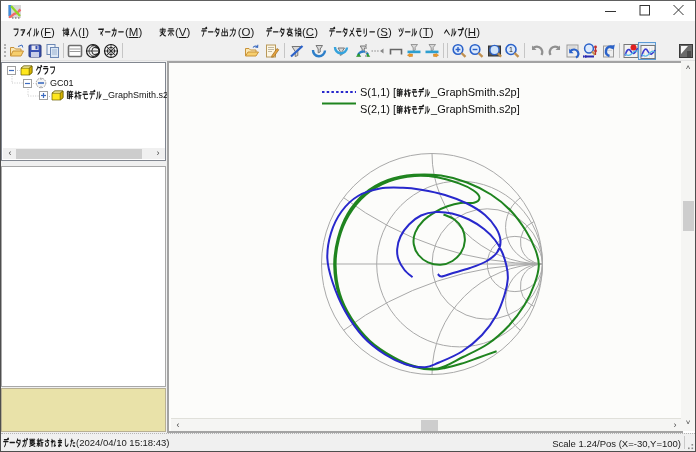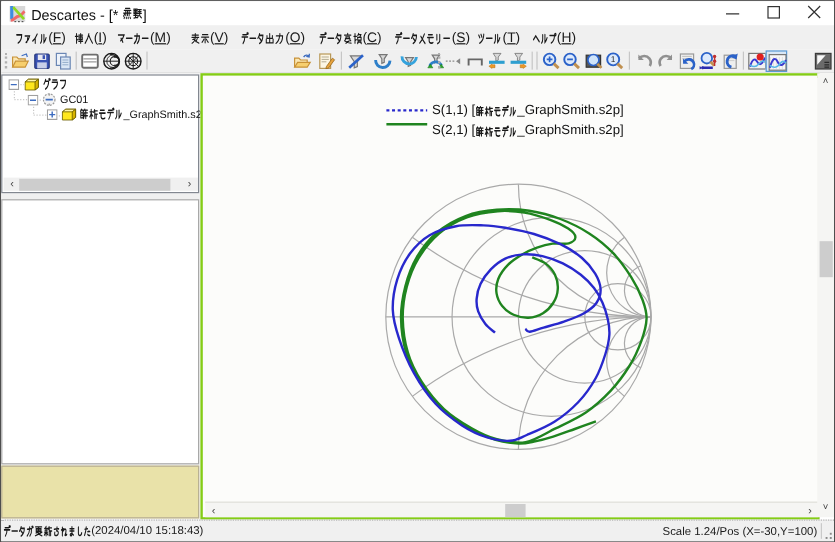--- a/index.html
+++ b/index.html
@@ -19,21 +19,21 @@
 .lpanel{position:absolute;left:1px;top:61px;width:166px;bottom:19px;background:#f0f0f0}
 .tree{position:absolute;left:0;top:0.5px;width:164.5px;height:99.5px;background:#fff;border:1px solid #828790}
 .trow{position:absolute;white-space:nowrap}
 .tt{font-size:9px;color:#111;display:flex;align-items:center;height:12px}
 .thsb{position:absolute;left:1px;bottom:1px;width:162px;height:11px;background:#f0f0f0}
 .thumb{position:absolute;left:13px;top:0.5px;width:126px;height:10px;background:#cdcdcd}
 .sarrow{position:absolute;top:0;width:12px;height:11px;font-size:9px;color:#444;text-align:center;line-height:10px;font-family:"Liberation Sans"}
 .mpanel{position:absolute;left:0;top:104.5px;width:164.5px;height:221px;background:#fff;border:1px solid #a8a8a8}
 .bpanel{position:absolute;left:0;top:327px;width:164.5px;height:43.5px;background:#e9e2a9;border:1px solid #b8b093}
 .chartwrap{position:absolute;left:167px;top:61px;right:1px;bottom:19px}
-.chartborder{position:absolute;left:0;top:0;width:516px;height:372px;border:2px solid #84cc16;background:#fcfcfa}
+.chartborder{position:absolute;left:0;top:0;width:516px;height:372px;border:2px solid #a3a3a3;background:#fcfcfa}
 .chart{position:absolute;left:2px;top:2px;width:511px;height:355px;background:#fcfcfa}
 .chsb{position:absolute;left:2px;top:355px;width:511px;height:13px;background:#f5f5f3;border-top:1px solid #e0e0da}
 .cthumb{position:absolute;left:250px;top:1px;width:17px;height:11px;background:#cdcdcd}
 .vsb{position:absolute;right:0;top:0;width:14px;height:370px;background:#f5f5f3}
 .vthumb{position:absolute;left:1.5px;top:140px;width:11px;height:30px;background:#cdcdcd}
 .leg{position:absolute;font-size:11px;color:#111;white-space:nowrap;display:flex;align-items:center}
 .ctitle{position:absolute;left:0;width:511px;top:55px;text-align:center;font-size:17px;color:#222}
 .freq{position:absolute;left:190px;top:319px;font-size:13px;color:#222}
 .statusbar{position:absolute;left:1px;right:1px;bottom:1px;height:18px;background:#f0f0f0;border-top:1px dotted #b5b5b5;font-size:9.5px;color:#1a1a1a}
 .j{display:inline-block}
@@ -42,28 +42,20 @@
 </style></head><body>
 <div class="win"></div>
 <div class="tbar">
  <svg style="position:absolute;left:6px;top:3px" width="15" height="15" viewBox="0 0 15 15">
       <rect x="1" y="1" width="13" height="13" fill="#d8d8d8"></rect>
       <rect x="1.5" y="1" width="2.6" height="11" fill="#3d8de0"></rect>
       <path d="M2,13 C5,13 6,9.5 8.5,9.5 C11,9.5 11.5,7 13.5,5.5" stroke="#f06a6a" stroke-width="2.4" fill="none"></path>
       <path d="M4,2 L13,12" stroke="#8fd822" stroke-width="2.2"></path>
       <path d="M5,14 h8" stroke="#555" stroke-width="1" stroke-dasharray="1.5,1.5"></path>
     </svg>
- <div class="txt">Descartes - [* <svg class="j" style="width:17px;height:12px;vertical-align:0px" viewBox="0 0 17 12" fill="none" stroke="#1a1a1a" stroke-linecap="round">
-        <g transform="translate(0.0,1.2) scale(0.780,0.960)">
-          <path d="M3.2,0.8 H8 M2,2.6 H9 M1.2,4.9 H9.2 M3.6,2.6 V7 M5.4,2.6 V7 M7.2,2.6 V7 M2.6,4.9 C2.3,5.9 1.8,6.8 1.2,7.6 M2.2,8.4 l-0.4,1.2 M4.2,8.5 l0,1.1 M6.2,8.5 l0,1.1 M8.2,8.4 l0.4,1.2" stroke-width="1.09"></path>
-        </g>
-        <g transform="translate(8.5,1.2) scale(0.780,0.960)">
-          <path d="M1.4,1.4 H4.8 V2.8 H1.4 Z M1.4,4 H4.8 V5.4 H1.4 Z M3.1,1.4 V5.4 M1.2,6.8 H5 M3.1,5.4 V8.6 M1.4,9.2 C2.6,8.9 3.9,8.7 5,8.7 M5.8,2 H9.3 M6,3.6 H9.1 M7.55,2 V6.6 M5.8,5.2 H9.3 M6.2,6.8 C6,7.6 5.7,8.3 5.3,9 M7.4,6.8 C8,7.6 8.7,8.4 9.4,9" stroke-width="1.09"></path>
-        </g>
-      </svg>]</div>
  <svg class="wbtn" style="left:603px" width="14" height="18">
       <path d="M1,10.5 h11" stroke="#333" stroke-width="1"></path>
     </svg>
  <svg class="wbtn" style="left:637px" width="14" height="18">
       <rect x="2" y="4.5" width="9.5" height="9.5" fill="none" stroke="#333"></rect>
     </svg>
  <svg class="wbtn" style="left:671px" width="14" height="18">
       <path d="M1.5,4 l10,10 M11.5,4 l-10,10" stroke="#333"></path>
     </svg>
 </div>

